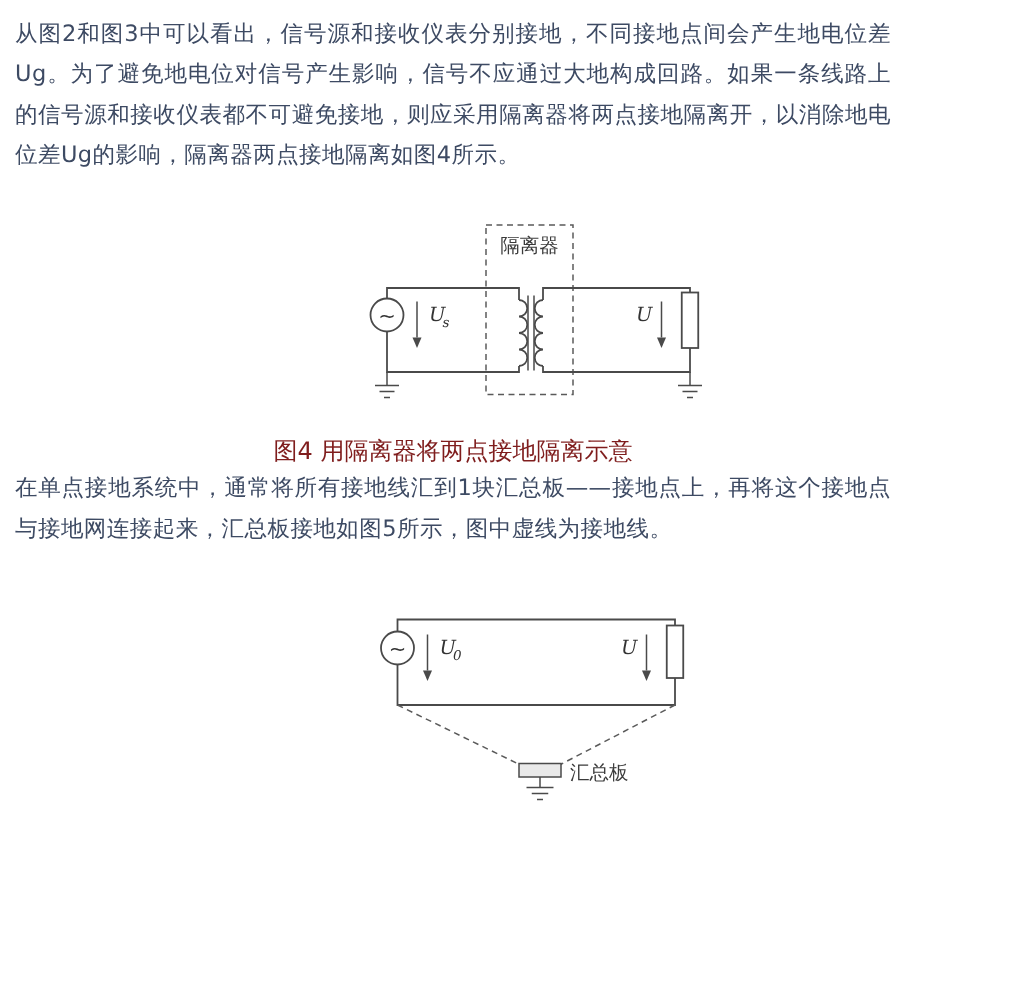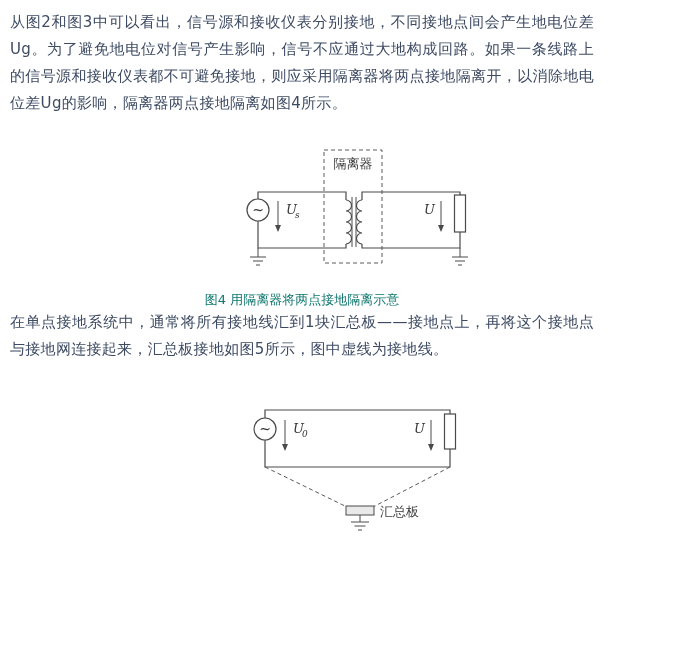--- a/index.html
+++ b/index.html
@@ -10,21 +10,21 @@
     font-size: 15px;
     line-height: 27px;
     color: #3d4a63;
     text-align: justify;
     margin: 0;
     letter-spacing: 0.3px;
   }
   .para-1 { margin-bottom: 30px; }
   .para-2 { margin-bottom: 24px; }
   figure { margin: 0; text-align: center; }
-  figcaption { font-size: 13px; color: #0f766e; }
+  figcaption { font-size: 16px; color: #7f1d1d; }
   .cap-4 { margin-top: 12px; }
   .cap-5 { margin-top: 20px; }
   svg { display: block; margin: 0 auto; }
   .wire { stroke: #4a4a4a; stroke-width: 1.2; fill: none; }
   .thin { stroke: #4a4a4a; stroke-width: 1; fill: none; }
   .dash { stroke: #5a5a5a; stroke-width: 1; fill: none; stroke-dasharray: 4 3; }
   .arrowhead { fill: #4a4a4a; stroke: none; }
   .label-cn { font-size: 13px; fill: #3a3a3a; font-family: "DejaVu Sans", sans-serif; }
   .math { font-family: "DejaVu Serif", serif; font-style: italic; font-size: 13px; fill: #333; }
   .math-sub { font-family: "DejaVu Serif", serif; font-style: italic; font-size: 9px; fill: #333; }

